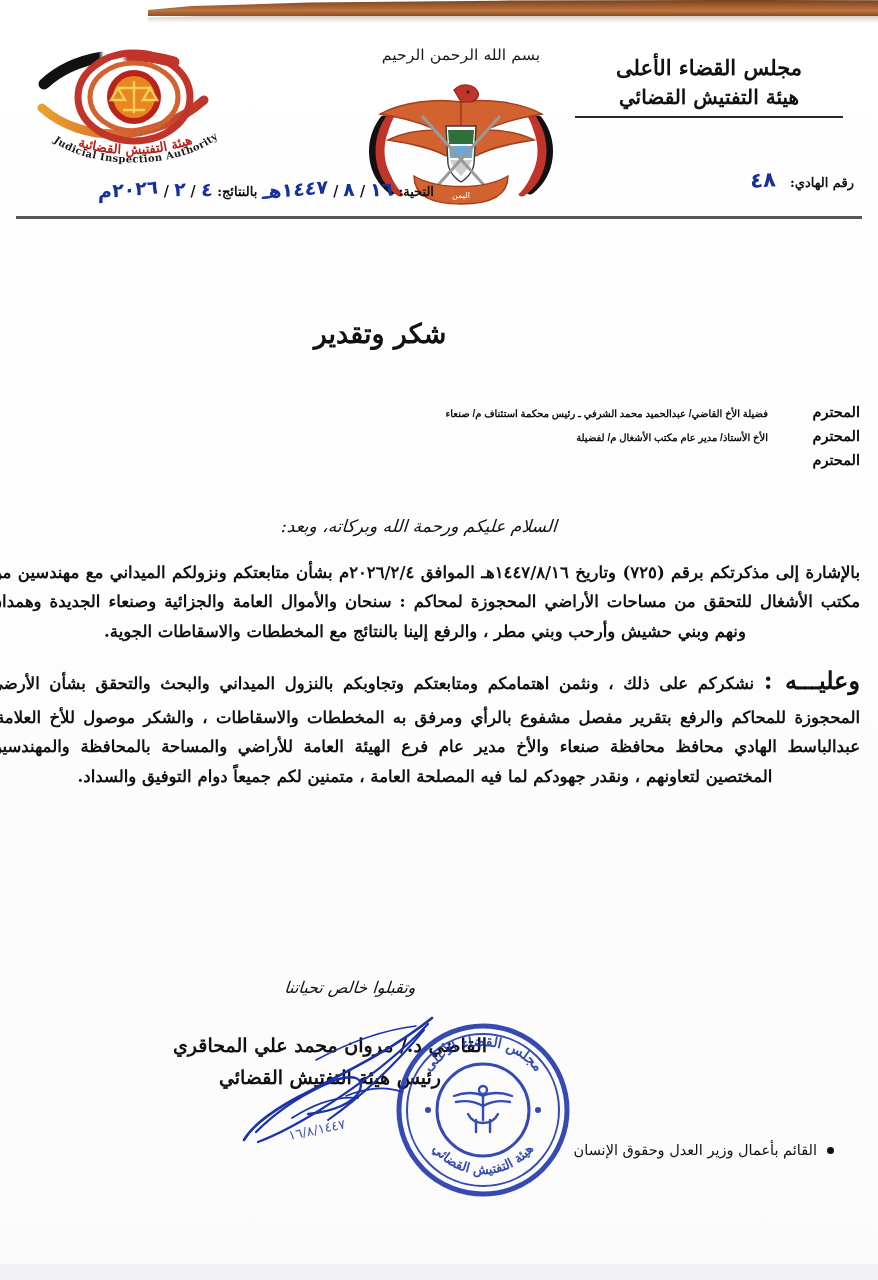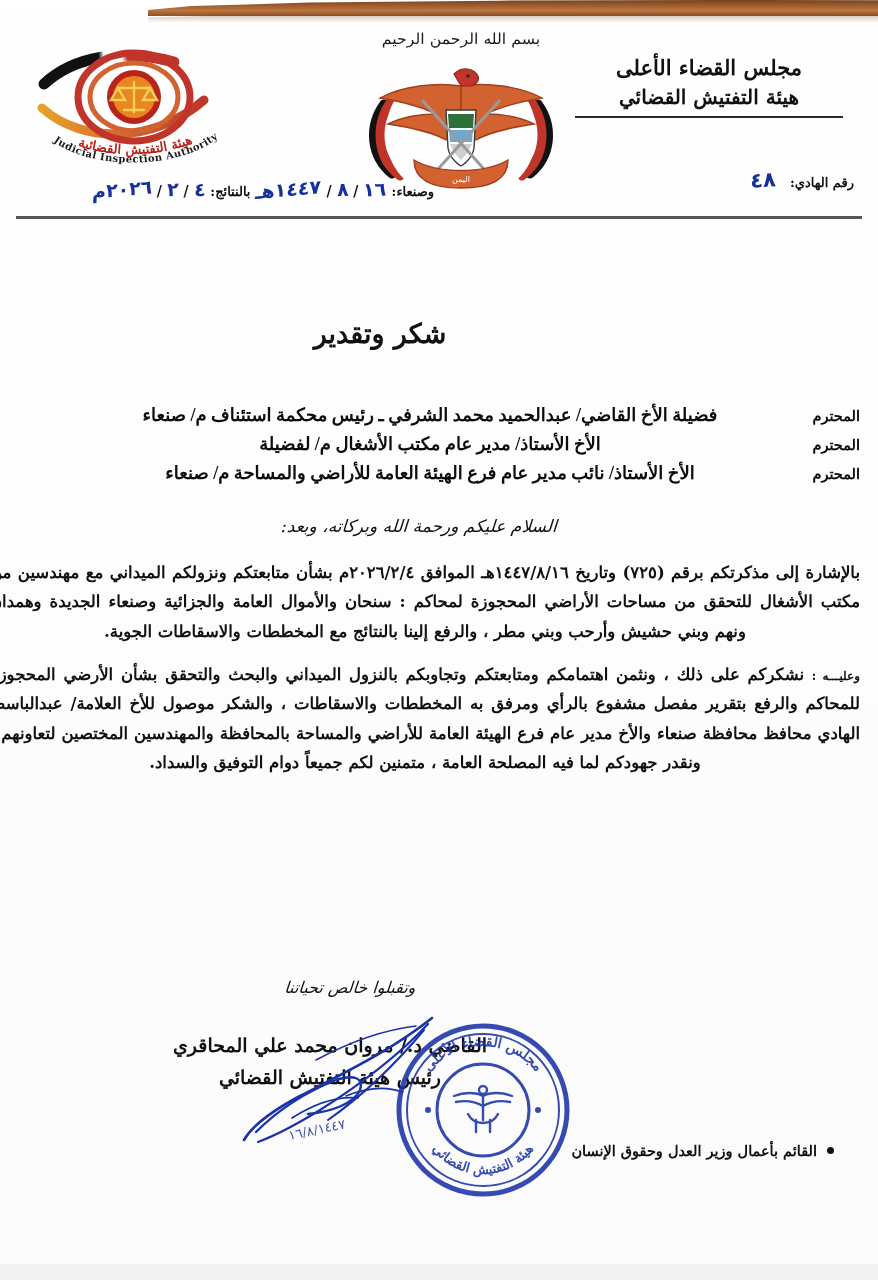--- a/index.html
+++ b/index.html
@@ -28,21 +28,21 @@
   }
 
   
   .header{position:absolute;top:18px;left:0;width:878px;height:150px;}
 
   
   .logo{position:absolute;left:28px;top:22px;width:210px;height:130px;}
   .logo svg{display:block;}
 
   
-  .emblem{position:absolute;left:358px;top:8px;width:206px;height:175px;}
+  .emblem{position:absolute;left:358px;top:24px;width:206px;height:175px;}
   .basmala{
     position:absolute;top:4px;left:0;width:206px;text-align:center;
     font-size:15px;color:#1b1b1b;font-family:"DejaVu Serif",serif;
     letter-spacing:-1px;transform:scaleX(1.05);
   }
 
   
   .org{position:absolute;right:24px;top:36px;width:290px;text-align:center;}
   .org .l1{
     font-size:21px;font-weight:bold;color:#111;letter-spacing:1px;
@@ -92,23 +92,23 @@
     font-family:"DejaVu Serif",serif;letter-spacing:2px;
   }
 
   
   .addressees{position:absolute;top:404px;left:70px;width:790px;}
   .addr-row{
     display:flex;justify-content:space-between;align-items:baseline;
     margin-bottom:7px;
   }
   .addr-main{
-    font-size:18px;font-weight:bold;color:#0d0d0d;
-    font-family:Liberation Serif, serif;white-space:nowrap;
-    flex:1;text-align:center;padding-left:22px;
+    font-size:10px;font-weight:bold;color:#0d0d0d;
+    font-family:Liberation Sans, sans-serif;white-space:nowrap;
+    flex:1;text-align:right;padding-left:22px;
   }
   .addr-hon{
     font-size:14.5px;font-weight:bold;color:#0d0d0d;
     font-family:Liberation Serif, serif;white-space:nowrap;width:92px;text-align:right;
   }
 
   
   .salutation{
     position:absolute;top:516px;left:0;width:838px;text-align:center;
     font-size:17px;color:#111;font-family:"DejaVu Serif",serif;
@@ -120,21 +120,21 @@
     position:absolute;top:558px;right:18px;width:880px;
     font-family:"DejaVu Serif",serif;color:#111;
   }
   .para{
     font-size:16.5px;line-height:1.78;text-align:justify;
     text-align-last:center;font-weight:600;margin-bottom:14px;
     padding-left:2px;
   }
   .para.p1{width:870px;}
   .para.p2{width:870px;}
-  .lead{font-weight:bold;font-size:12px;letter-spacing:-1px;}
+  .lead{font-weight:bold;font-size:24px;letter-spacing:-1px;}
 
   
   .closing{
     position:absolute;top:978px;left:0;width:700px;text-align:center;
     font-size:16px;color:#111;font-family:"DejaVu Serif",serif;
     font-style:italic;transform:skewX(-5deg);
   }
   .sig{
     position:absolute;top:1026px;left:0;width:660px;text-align:center;
   }
@@ -164,21 +164,21 @@
     font-family:"DejaVu Serif",serif;text-align:right;padding-right:6px;
   }
   .cc-item{
     display:flex;align-items:center;gap:10px;margin-top:14px;
     justify-content:flex-start;padding-right:22px;
   }
   .cc-bullet{
     width:7px;height:7px;border-radius:50%;background:#111;flex:0 0 auto;
   }
   .cc-text{
-    font-size:14.5px;font-weight:bold;color:#111;font-family:"DejaVu Serif",serif;
+    font-size:14.5px;font-weight:normal;color:#111;font-family:"DejaVu Serif",serif;
     white-space:nowrap;
   }
   .bottom-band{
     position:absolute;bottom:0;left:0;width:878px;height:16px;
     background:#f2f2f4;
   }
 </style>
 </head>
 <body>
 
@@ -272,21 +272,21 @@
       <div class="l2">هيئة التفتيش القضائي</div>
       <div class="rule"></div>
     </div>
 
     <div class="reg">
       <span>رقم الهادي:</span>
       <span class="val">٤٨</span>
     </div>
 
     <div class="dateline">
-      <span>وصنعاء:</span>
+      <span>التحية:</span>
       <span class="hw t1">١٦</span>
       <span class="sep">/</span>
       <span class="hw t1">٨</span>
       <span class="sep">/</span>
       <span class="hw t2">١٤٤٧هـ</span>
       <span>بالنتائج:</span>
       <span class="hw t1">٤</span>
       <span class="sep">/</span>
       <span class="hw t2">٢</span>
       <span class="sep">/</span>
@@ -302,21 +302,20 @@
     <div class="addr-row">
       <span class="addr-hon">المحترم</span>
       <span class="addr-main">فضيلة الأخ القاضي/ عبدالحميد محمد الشرفي ـ رئيس محكمة استئناف م/ صنعاء</span>
     </div>
     <div class="addr-row">
       <span class="addr-hon">المحترم</span>
       <span class="addr-main">الأخ الأستاذ/ مدير عام مكتب الأشغال م/ لفضيلة</span>
     </div>
     <div class="addr-row">
       <span class="addr-hon">المحترم</span>
-      <span class="addr-main">الأخ الأستاذ/ نائب مدير عام فرع الهيئة العامة للأراضي والمساحة م/ صنعاء</span>
     </div>
   </div>
 
   <div class="salutation">السلام عليكم ورحمة الله وبركاته، وبعد:</div>
 
   <div class="body">
     <div class="para p1">بالإشارة إلى مذكرتكم برقم (٧٢٥) وتاريخ ١٤٤٧/٨/١٦هـ الموافق ٢٠٢٦/٢/٤م بشأن متابعتكم ونزولكم الميداني مع مهندسين من مكتب الأشغال للتحقق من مساحات الأراضي المحجوزة لمحاكم : سنحان والأموال العامة والجزائية وصنعاء الجديدة وهمدان ونهم وبني حشيش وأرحب وبني مطر ، والرفع إلينا بالنتائج مع المخططات والاسقاطات الجوية.</div>
     <div class="para p2">
       <span class="lead">وعليـــه :</span>
       <span>نشكركم على ذلك ، ونثمن اهتمامكم ومتابعتكم وتجاوبكم بالنزول الميداني والبحث والتحقق بشأن الأرضي المحجوزة للمحاكم والرفع بتقرير مفصل مشفوع بالرأي ومرفق به المخططات والاسقاطات ، والشكر موصول للأخ العلامة/ عبدالباسط الهادي محافظ محافظة صنعاء والأخ مدير عام فرع الهيئة العامة للأراضي والمساحة بالمحافظة والمهندسين المختصين لتعاونهم ، ونقدر جهودكم لما فيه المصلحة العامة ، متمنين لكم جميعاً دوام التوفيق والسداد.</span>

